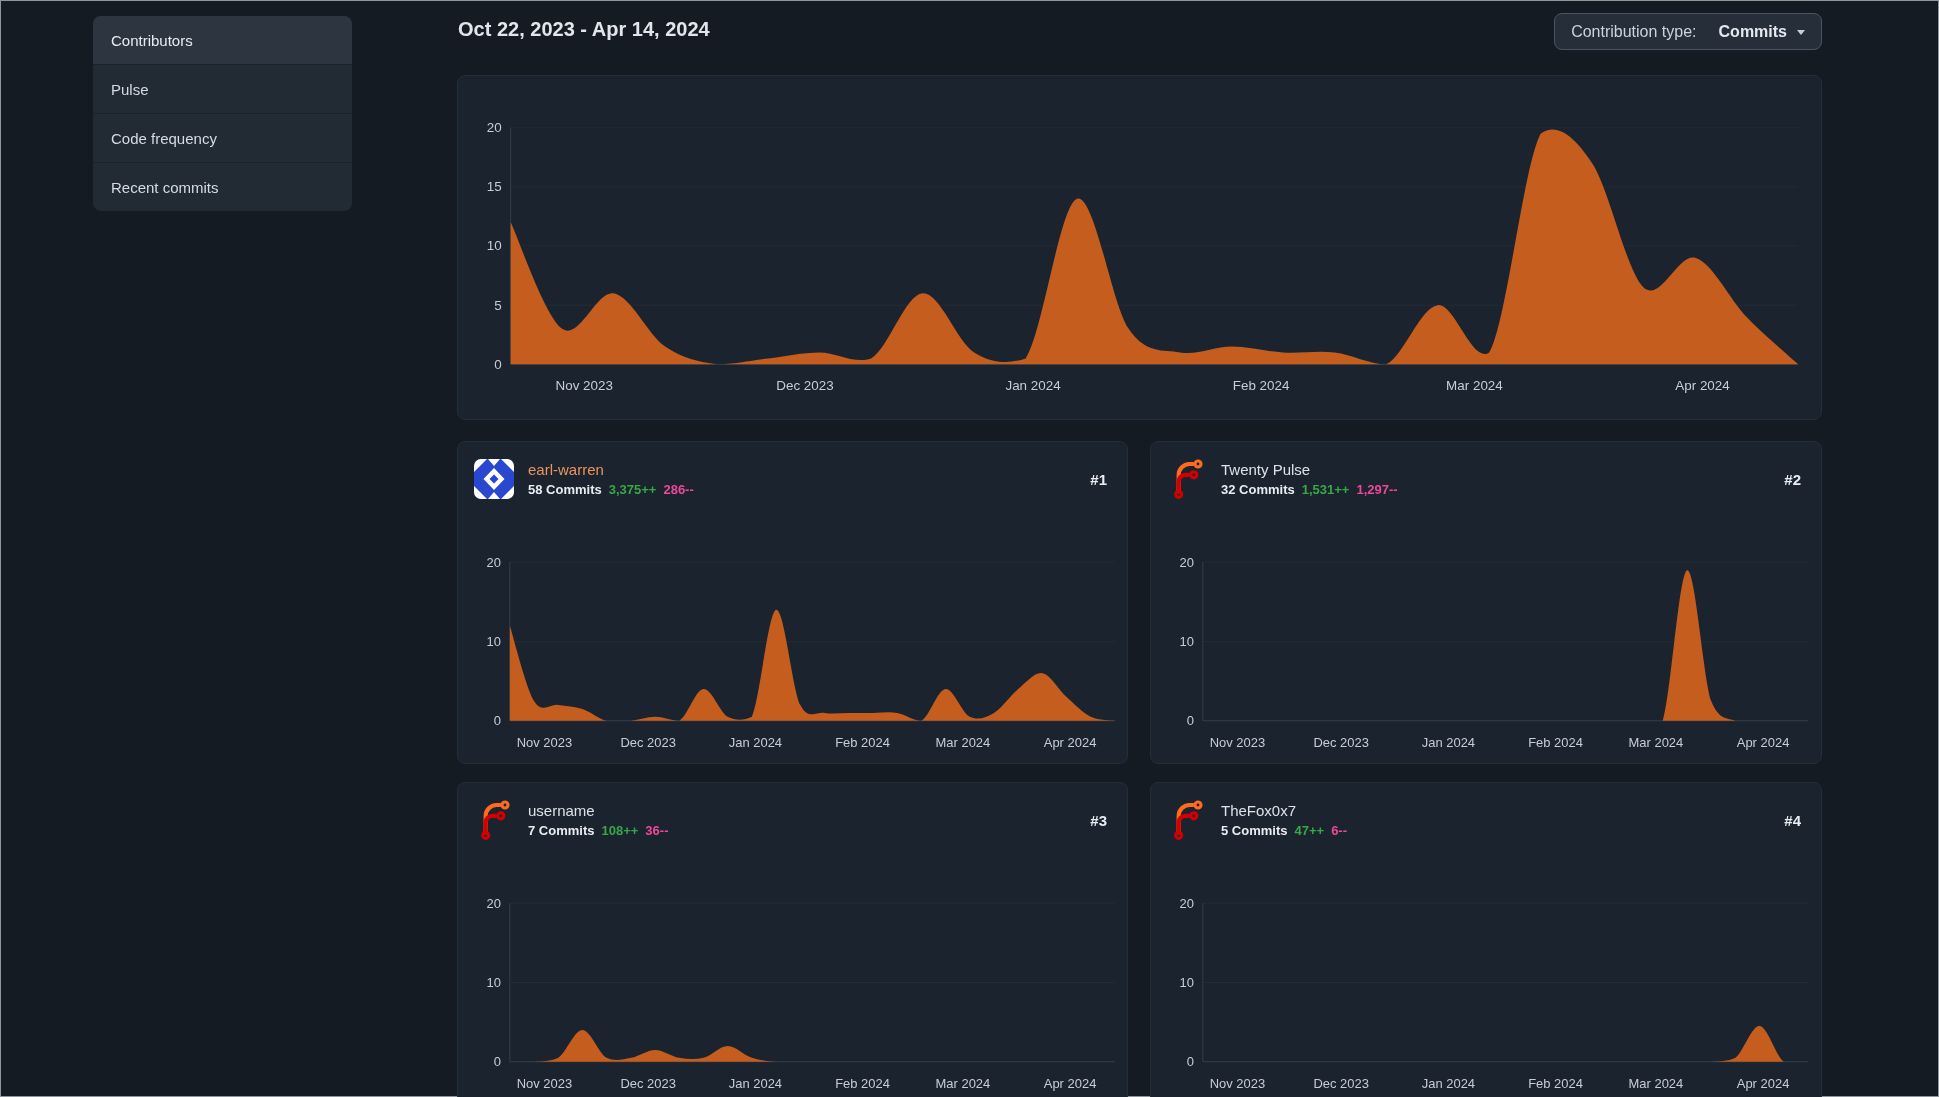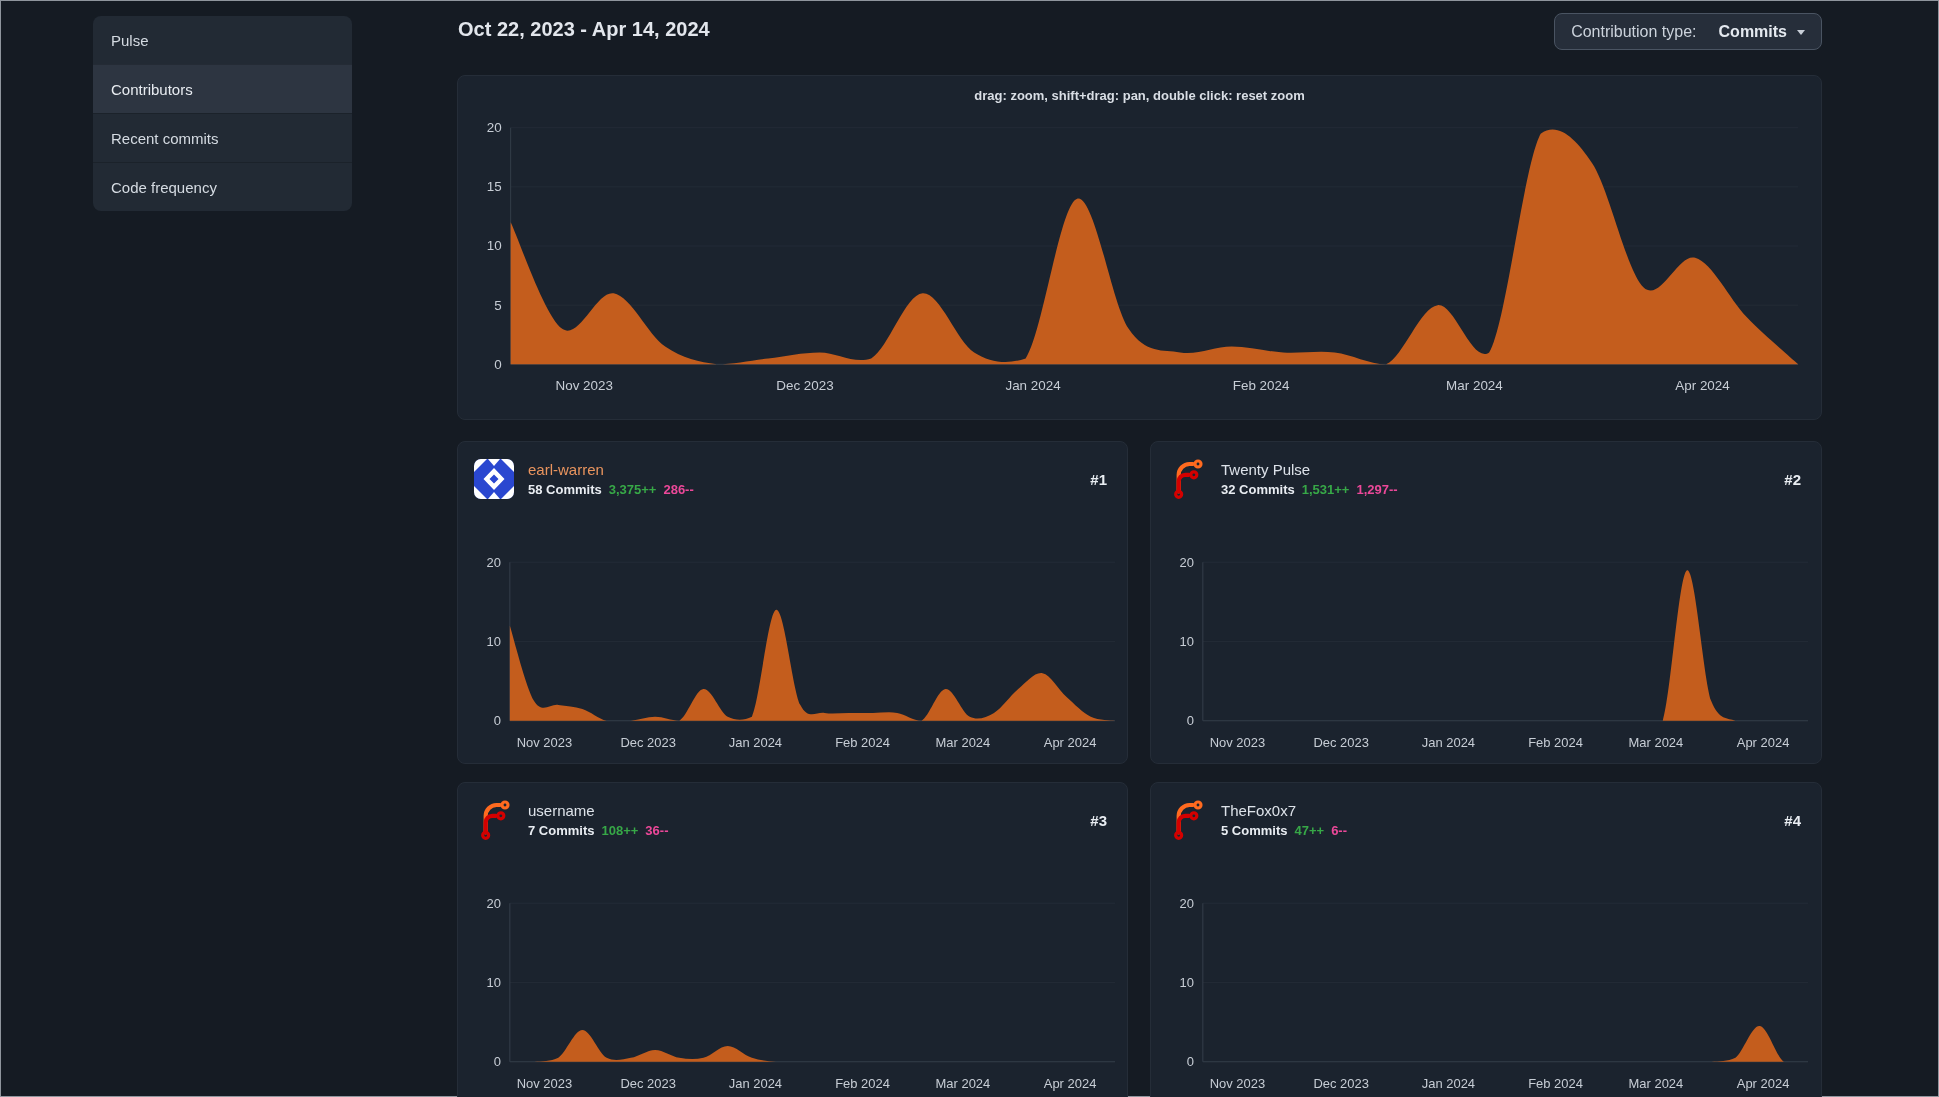--- a/index.html
+++ b/index.html
@@ -36,24 +36,24 @@
   .adds{color:#37a847;} .dels{color:#ec4899;}
   .rank{margin-left:auto;font-weight:bold;font-size:15px;color:#e9edf2;}
   svg text{font-family:"Liberation Sans","DejaVu Sans",sans-serif;}
 </style>
 </head>
 <body>
 
 <div class="screen">
 
   <nav class="sidebar">
+    <div class="side-item active">Contributors</div>
     <div class="side-item">Pulse</div>
-    <div class="side-item active">Contributors</div>
+    <div class="side-item">Code frequency</div>
     <div class="side-item">Recent commits</div>
-    <div class="side-item">Code frequency</div>
   </nav>
 
   <h1 class="page-title" style="margin:0;font-weight:bold">Oct 22, 2023 - Apr 14, 2024</h1>
 
   <button class="type-btn">
     <span>Contribution type:</span>
     <span class="val">Commits</span>
     <span class="caret"></span>
   </button>
 
@@ -71,21 +71,20 @@
         <text x="41" y="56.5" text-anchor="end" font-size="13.5" fill="#c7cdd5">20</text>
         <line x1="50" y1="52" x2="50" y2="290" stroke="#343e4a" stroke-width="1"></line>
         <text x="124" y="316" text-anchor="middle" font-size="13.5" fill="#c7cdd5">Nov 2023</text>
         <text x="346" y="316" text-anchor="middle" font-size="13.5" fill="#c7cdd5">Dec 2023</text>
         <text x="575.4" y="316" text-anchor="middle" font-size="13.5" fill="#c7cdd5">Jan 2024</text>
         <text x="804.8" y="316" text-anchor="middle" font-size="13.5" fill="#c7cdd5">Feb 2024</text>
         <text x="1019.4" y="316" text-anchor="middle" font-size="13.5" fill="#c7cdd5">Mar 2024</text>
         <text x="1248.8" y="316" text-anchor="middle" font-size="13.5" fill="#c7cdd5">Apr 2024</text>
         <path d="M 50 290 L 50 147.2 C 58.6 165.1 84.5 242.4 101.8 254.3 C 119.1 266.2 136.3 215.6 153.6 218.6 C 170.9 221.6 188.1 260.3 205.4 272.2 C 222.7 284 239.9 288 257.2 290 C 274.5 290 291.7 286 309 284.1 C 326.3 282.1 343.5 278.1 360.8 278.1 C 378.1 278.1 395.3 290 412.6 284.1 C 429.9 274.1 447.1 219.6 464.4 218.6 C 481.7 217.6 498.9 267.2 516.2 278.1 C 533.5 289 550.7 290 568 284.1 C 585.3 258.3 602.5 128.4 619.8 123.4 C 637.1 118.4 654.3 228.5 671.6 254.3 C 688.9 280.1 706.1 275.1 723.4 278.1 C 740.7 281.1 757.9 272.2 775.2 272.2 C 792.5 272.2 809.7 277.1 827 278.1 C 844.3 279.1 861.5 276.1 878.8 278.1 C 896.1 280.1 913.3 290 930.6 290 C 947.9 282.1 965.1 232.5 982.4 230.5 C 999.7 228.5 1016.9 290 1034.2 278.1 C 1051.5 249.3 1068.7 89.7 1086 58 C 1103.3 46 1120.5 61.9 1137.8 87.7 C 1155.1 113.5 1172.3 196.8 1189.6 212.7 C 1206.9 228.5 1224.1 177.9 1241.4 182.9 C 1258.7 187.9 1275.9 224.6 1293.2 242.4 C 1310.5 260.3 1336.4 282.1 1345 290 L 1345 290 Z" fill="#c45d1d"></path>
       </svg>
-    <div class="hint">drag: zoom, shift+drag: pan, double click: reset zoom</div>
   </section>
 
   <section class="grid">
 
     <div class="ccard">
       <div class="chead">
         <svg class="avatar" viewBox="0 0 40 40">
           <rect width="40" height="40" rx="6" fill="#2a47d0"></rect>
           <g fill="#ffffff">
             <path d="M0 0h13L0 13z"></path>

